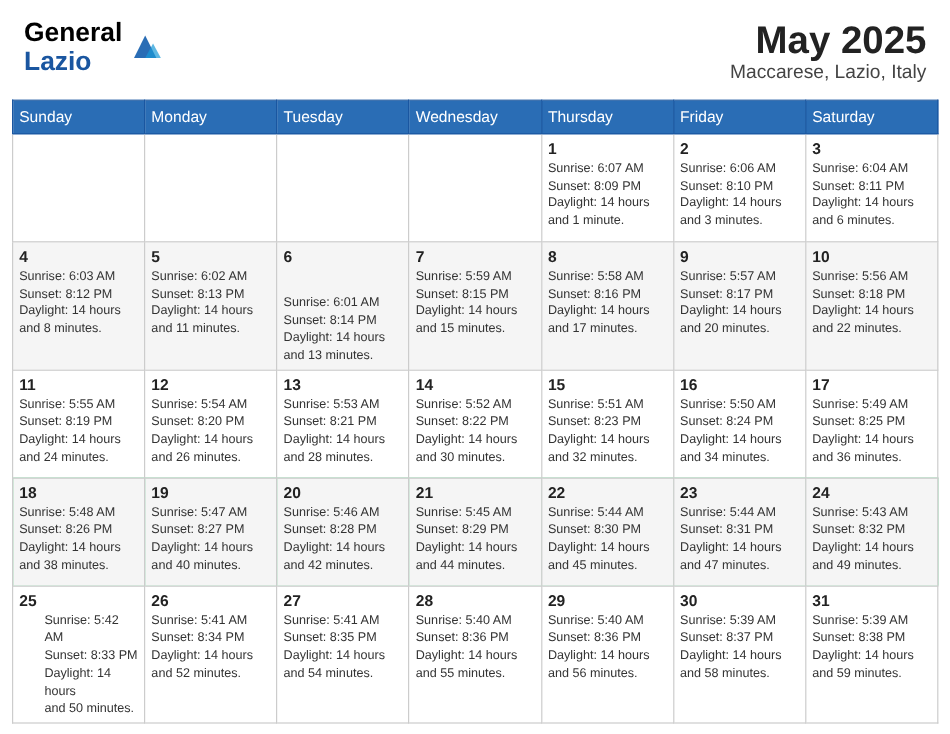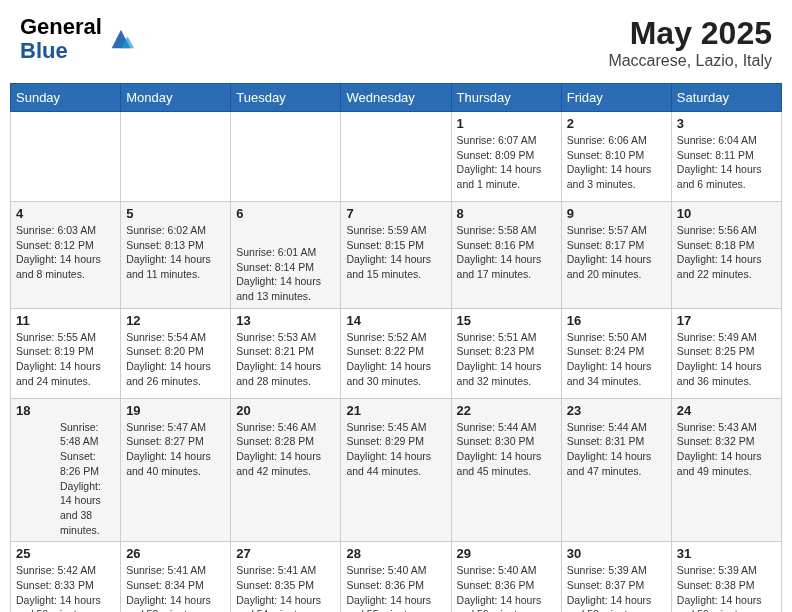--- a/index.html
+++ b/index.html
@@ -94,21 +94,21 @@
 </head>
 <body>
 
 <div>
   <div class="header">
     <div class="logo">
       <div>
         <div style="display:flex;align-items:center;gap:2px;">
           <div class="logo-text">
             <span class="logo-general">General</span><br>
-            <span class="logo-blue">Blue</span>
+            <span class="logo-blue">Lazio</span>
           </div>
           <svg class="logo-icon" viewBox="0 0 30 30">
             <polygon points="5,25 15,5 25,25" fill="#2a6db5"></polygon>
             <polygon points="15,25 22,12 29,25" fill="#1a9ad7" opacity="0.7"></polygon>
           </svg>
         </div>
       </div>
     </div>
     <div class="title-block">
       <div class="title-month">May 2025</div>
@@ -254,21 +254,21 @@
             <div class="day-number">17</div>
             <div class="day-info" style="white-space: pre-line;">Sunrise: 5:49 AM
 Sunset: 8:25 PM
 Daylight: 14 hours
 and 36 minutes.</div>
           </td>
         </tr>
         <tr style="background: #22c55e;">
           <td>
             <div class="day-number">18</div>
-            <div class="day-info" style="white-space: pre-line; margin-left: 44px;">Sunrise: 5:48 AM
+            <div class="day-info" style="white-space: pre-line;">Sunrise: 5:48 AM
 Sunset: 8:26 PM
 Daylight: 14 hours
 and 38 minutes.</div>
           </td>
           <td>
             <div class="day-number">19</div>
             <div class="day-info" style="white-space: pre-line;">Sunrise: 5:47 AM
 Sunset: 8:27 PM
 Daylight: 14 hours
 and 40 minutes.</div>
@@ -305,21 +305,21 @@
             <div class="day-number">24</div>
             <div class="day-info" style="white-space: pre-line;">Sunrise: 5:43 AM
 Sunset: 8:32 PM
 Daylight: 14 hours
 and 49 minutes.</div>
           </td>
         </tr>
         <tr>
           <td>
             <div class="day-number">25</div>
-            <div class="day-info" style="white-space: pre-line;">Sunrise: 5:42 AM
+            <div class="day-info" style="white-space: pre-line; margin-left: 21px;">Sunrise: 5:42 AM
 Sunset: 8:33 PM
 Daylight: 14 hours
 and 50 minutes.</div>
           </td>
           <td>
             <div class="day-number">26</div>
             <div class="day-info" style="white-space: pre-line;">Sunrise: 5:41 AM
 Sunset: 8:34 PM
 Daylight: 14 hours
 and 52 minutes.</div>

